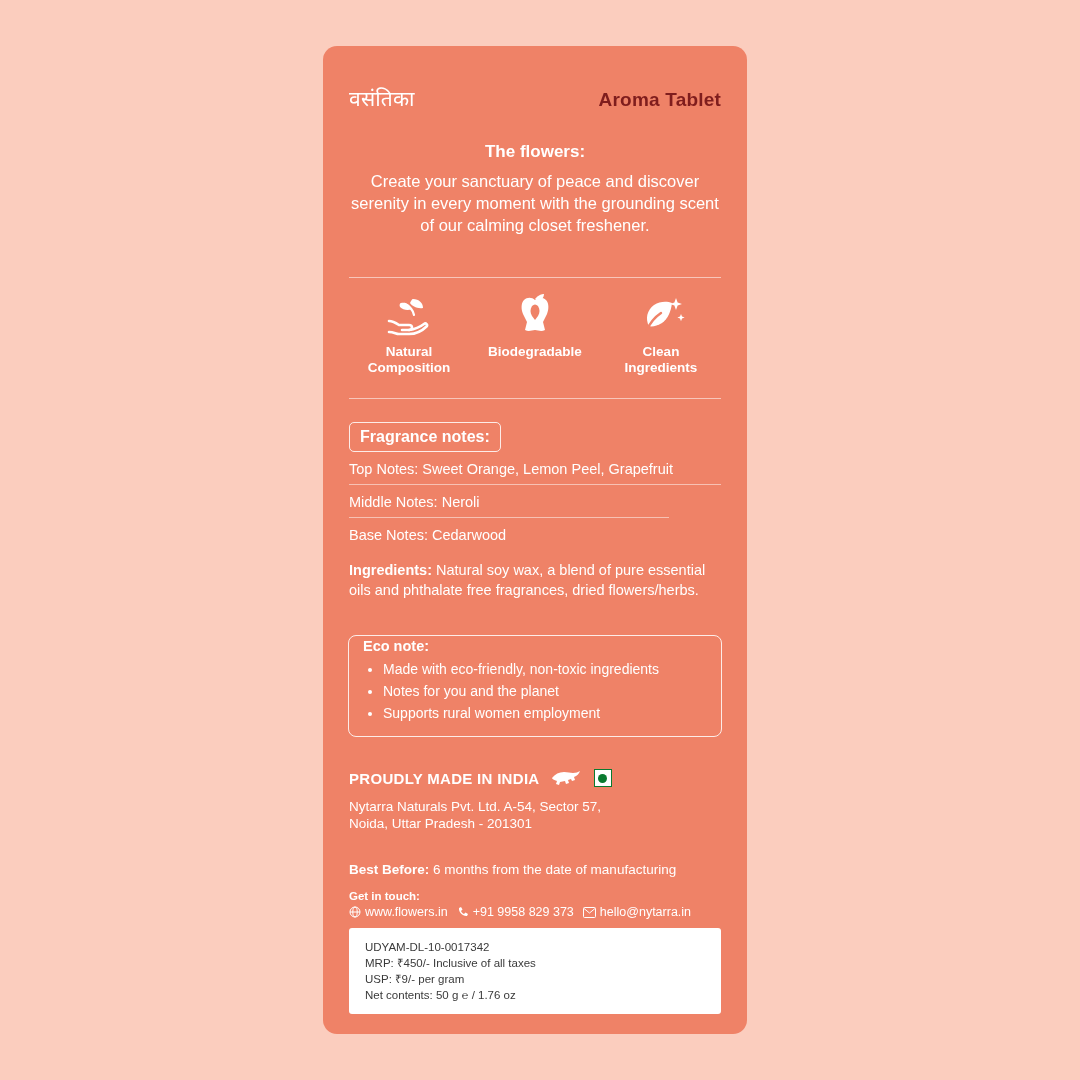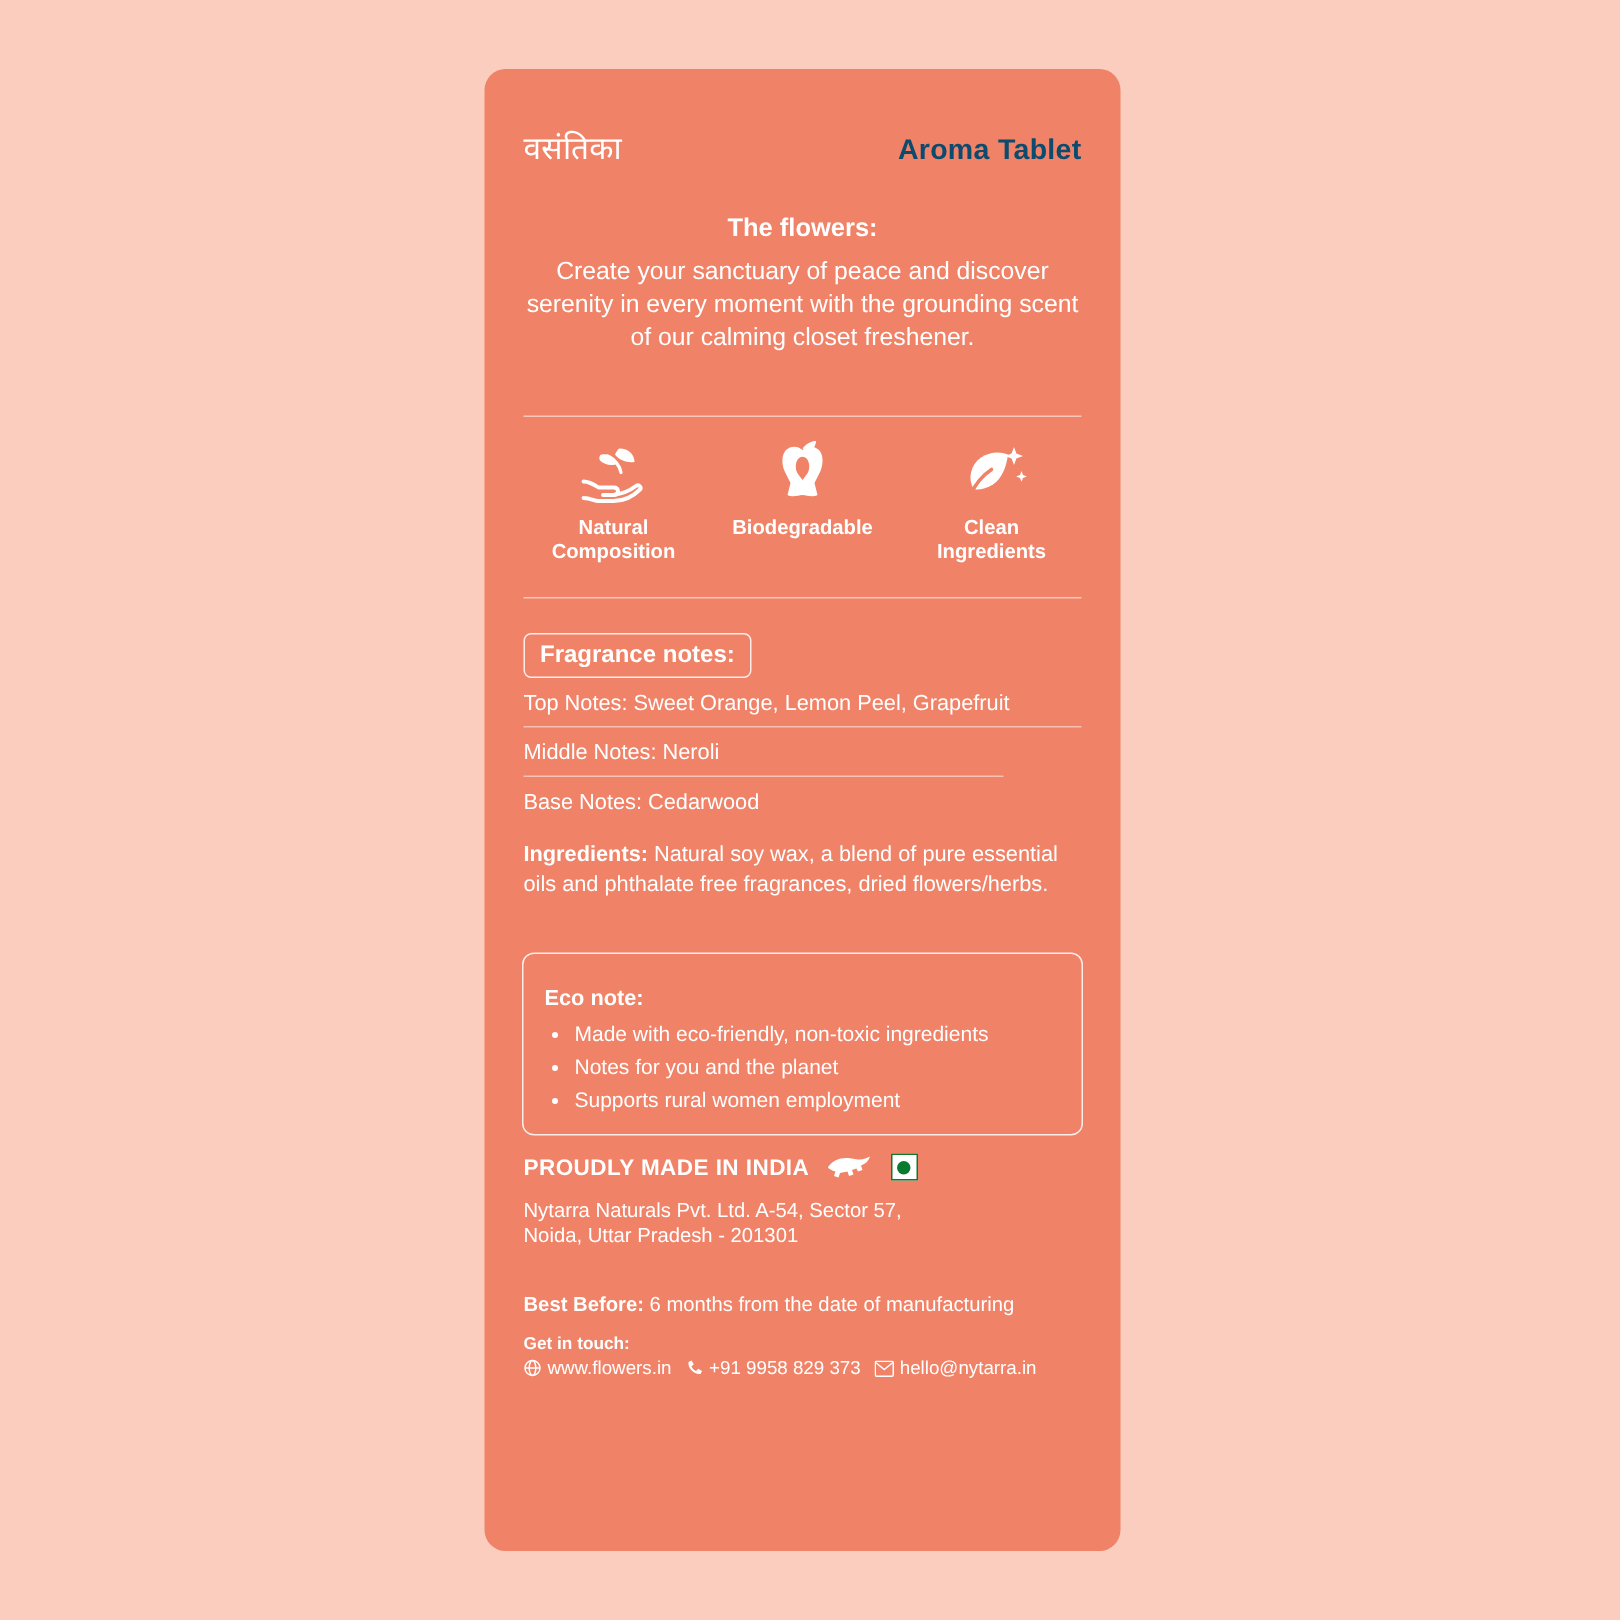--- a/index.html
+++ b/index.html
@@ -42,21 +42,21 @@
   .brand-hi {
     font-size: 21px;
     letter-spacing: .2px;
     color: #ffffff;
     font-weight: 400;
   }
   .brand-en {
     font-size: 19px;
     font-weight: bold;
     letter-spacing: .2px;
-    color: #0c4a6e;
+    color: #7f1d1d;
   }
   .ritual-wrap {
     position: absolute;
     left: 24px;
     right: 24px;
     top: 96px;
     text-align: center;
   }
   .ritual-title {
     font-size: 17px;
@@ -135,21 +135,21 @@
   }
   .ingredients b { font-weight: bold; }
 
   .eco {
     position: absolute;
     left: 25px;
     right: 25px;
     top: 589px;
     border: 1px solid rgba(255,255,255,.85);
     border-radius: 8px;
-    padding: 22px 14px 12px 14px;
+    padding: 2px 14px 12px 14px;
     box-sizing: border-box;
   }
   .eco-title {
     font-size: 14.5px;
     font-weight: bold;
     margin-bottom: 4px;
   }
   .eco ul {
     margin: 0;
     padding-left: 20px;
@@ -357,15 +357,21 @@
         <span>
           <svg width="13" height="11" viewBox="0 0 13 11">
               <rect x="0.5" y="0.5" width="12" height="10" rx="1" stroke="#fff" fill="none"></rect>
               <path d="M1 1.5l5.5 4.5L12 1.5" stroke="#fff" fill="none"></path>
             </svg>
         </span>
         <span>hello@nytarra.in</span>
       </div>
     </div>
 
+    <div class="legal">
+      <div>UDYAM-DL-10-0017342</div>
+      <div>MRP: ₹450/- Inclusive of all taxes</div>
+      <div>USP: ₹9/- per gram</div>
+      <div>Net contents: 50 g ℮ / 1.76 oz</div>
+    </div>
 
   </div>
 </div>
 
 </body></html>

